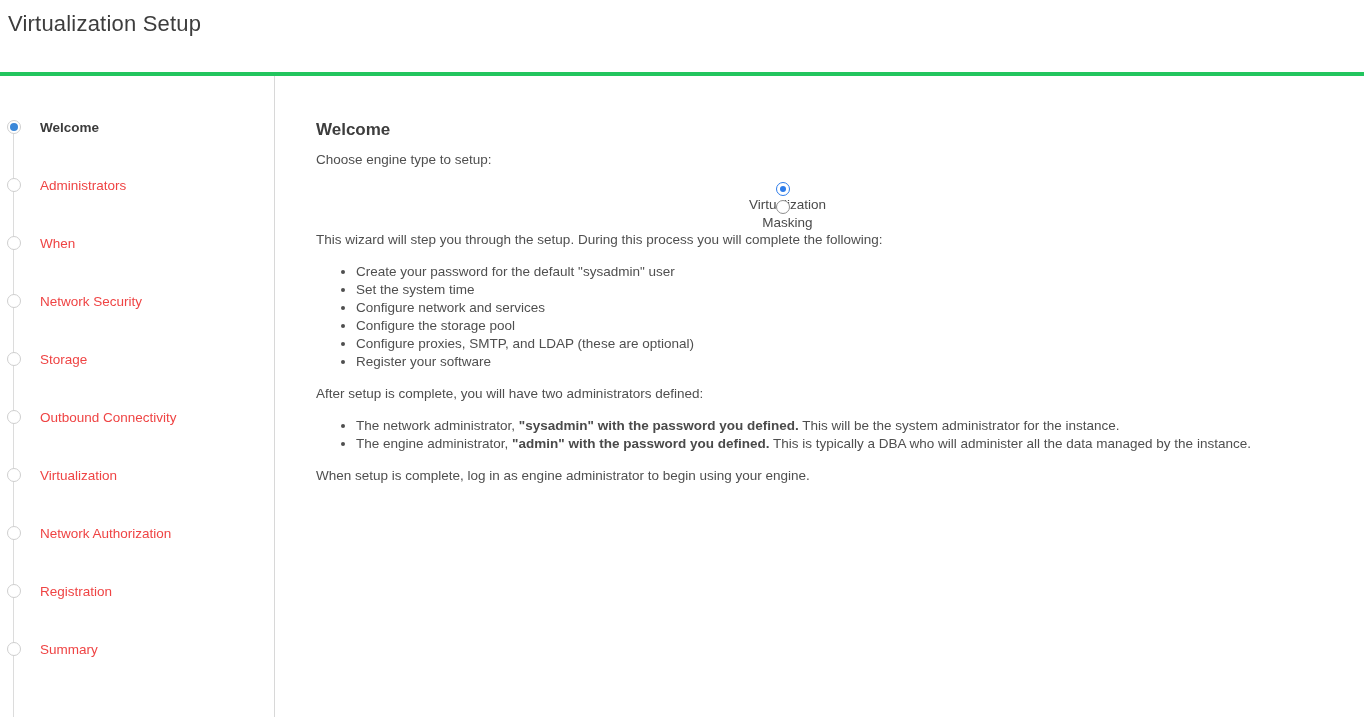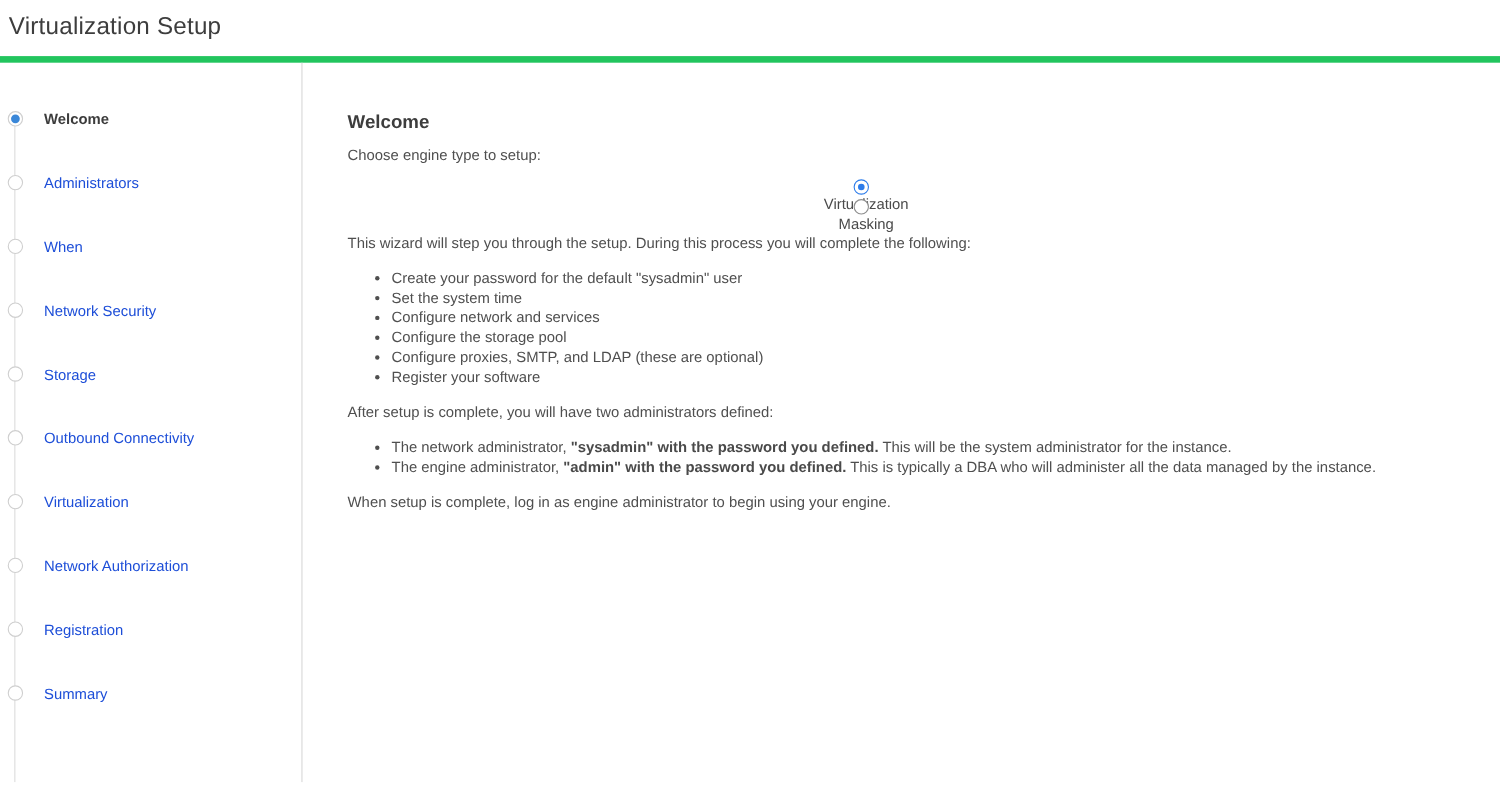--- a/index.html
+++ b/index.html
@@ -3,23 +3,23 @@
 <meta charset="utf-8">
 <style>
   * { box-sizing: border-box; margin: 0; padding: 0; }
   html, body {
     width: 1364px; height: 717px;
     background: #ffffff;
     font-family: "Liberation Sans", sans-serif;
     overflow: hidden;
   }
   .header {
-    height: 57px;
+    height: 76px;
     padding: 11px 0 0 8px;
-    border-bottom: 6px solid #22c55e;
+    border-bottom: 4px solid #22c55e;
   }
   .page-title {
     font-size: 22px;
     font-weight: 400;
     color: #3d3d3d;
     letter-spacing: 0.2px;
   }
   .layout { display: flex; height: 654px; }
 
   
@@ -57,21 +57,21 @@
     content: "";
     position: absolute;
     left: 2px; top: 2px;
     width: 8px; height: 8px;
     border-radius: 50%;
     background: #3a87d8;
   }
   .step-label {
     margin-left: 19px;
     font-size: 13.5px;
-    color: #1d4ed8;
+    color: #ef4444;
   }
   .step.active .step-label { font-weight: 700; color: #3c3c3c; }
 
   
   .content {
     padding: 45px 30px 0 41px;
     font-size: 13.5px;
     line-height: 18px;
     color: #4f4f4f;
   }

